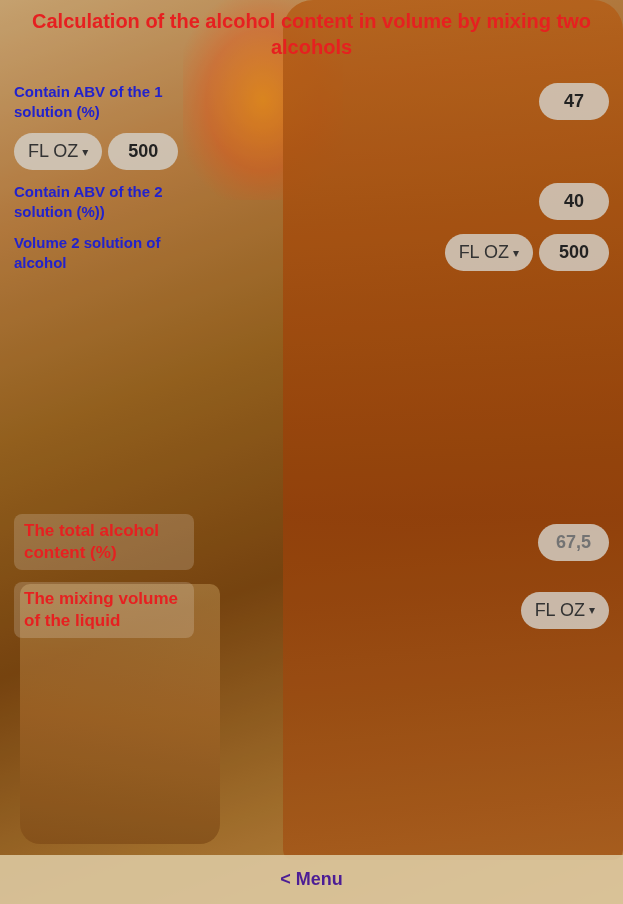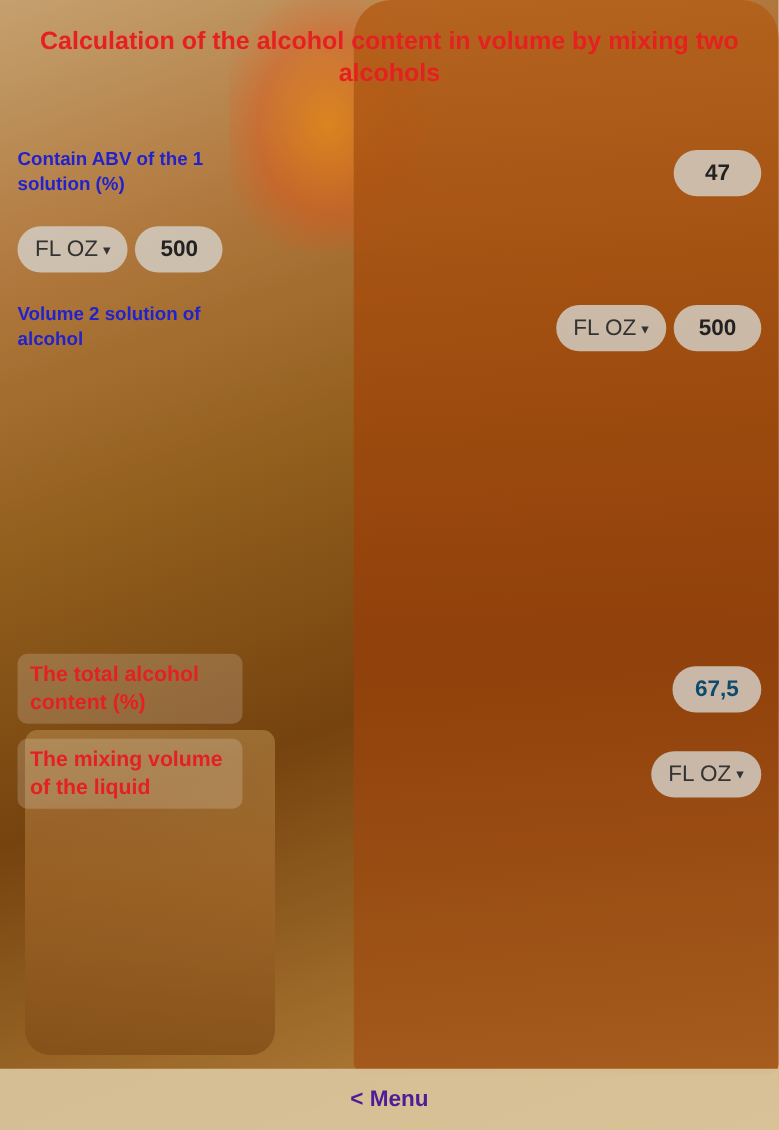--- a/index.html
+++ b/index.html
@@ -79,35 +79,34 @@
       top: 0; left: 0;
       width: 100%; height: 100%;
       z-index: 10;
     }
 
     .title {
       color: #e62020;
       font-size: 20px;
       font-weight: bold;
       text-align: center;
-      padding: 20px 20px 12px 20px;
+      padding: 8px 20px 12px 20px;
       line-height: 1.3;
     }
 
     .form-area {
       padding: 10px 10px;
     }
 
     .form-row {
       display: flex;
-      align-items: flex-end;
+      align-items: center;
       justify-content: space-between;
       margin-bottom: 12px;
       padding: 0 4px;
-      margin-top: 24px;
     }
 
     .label {
       color: #2222cc;
       font-size: 15px;
       font-weight: bold;
       max-width: 200px;
       line-height: 1.3;
     }
 
@@ -169,21 +168,21 @@
       max-width: 180px;
       line-height: 1.3;
     }
 
     .result-value {
       background: rgba(210, 205, 195, 0.85);
       border-radius: 20px;
       padding: 8px 18px;
       font-size: 18px;
       font-weight: bold;
-      color: #0c4a6e;
+      color: #737373;
       min-width: 70px;
       text-align: left;
     }
 
     .result-input-group {
       display: flex;
       align-items: center;
       gap: 6px;
     }
 
@@ -239,20 +238,24 @@
 
     <div class="form-row">
       <div class="input-group">
         <div class="unit-selector">
           <span>FL OZ</span>
         </div>
         <div class="value-display">500</div>
       </div>
     </div>
 
+    <div class="form-row">
+      <div class="label">Contain ABV of the 2 solution (%))</div>
+      <div class="value-display">40</div>
+    </div>
 
     <div class="form-row">
       <div class="label">Volume 2 solution of alcohol</div>
       <div class="input-group">
         <div class="unit-selector">
           <span>FL OZ</span>
         </div>
         <div class="value-display">500</div>
       </div>
     </div>

